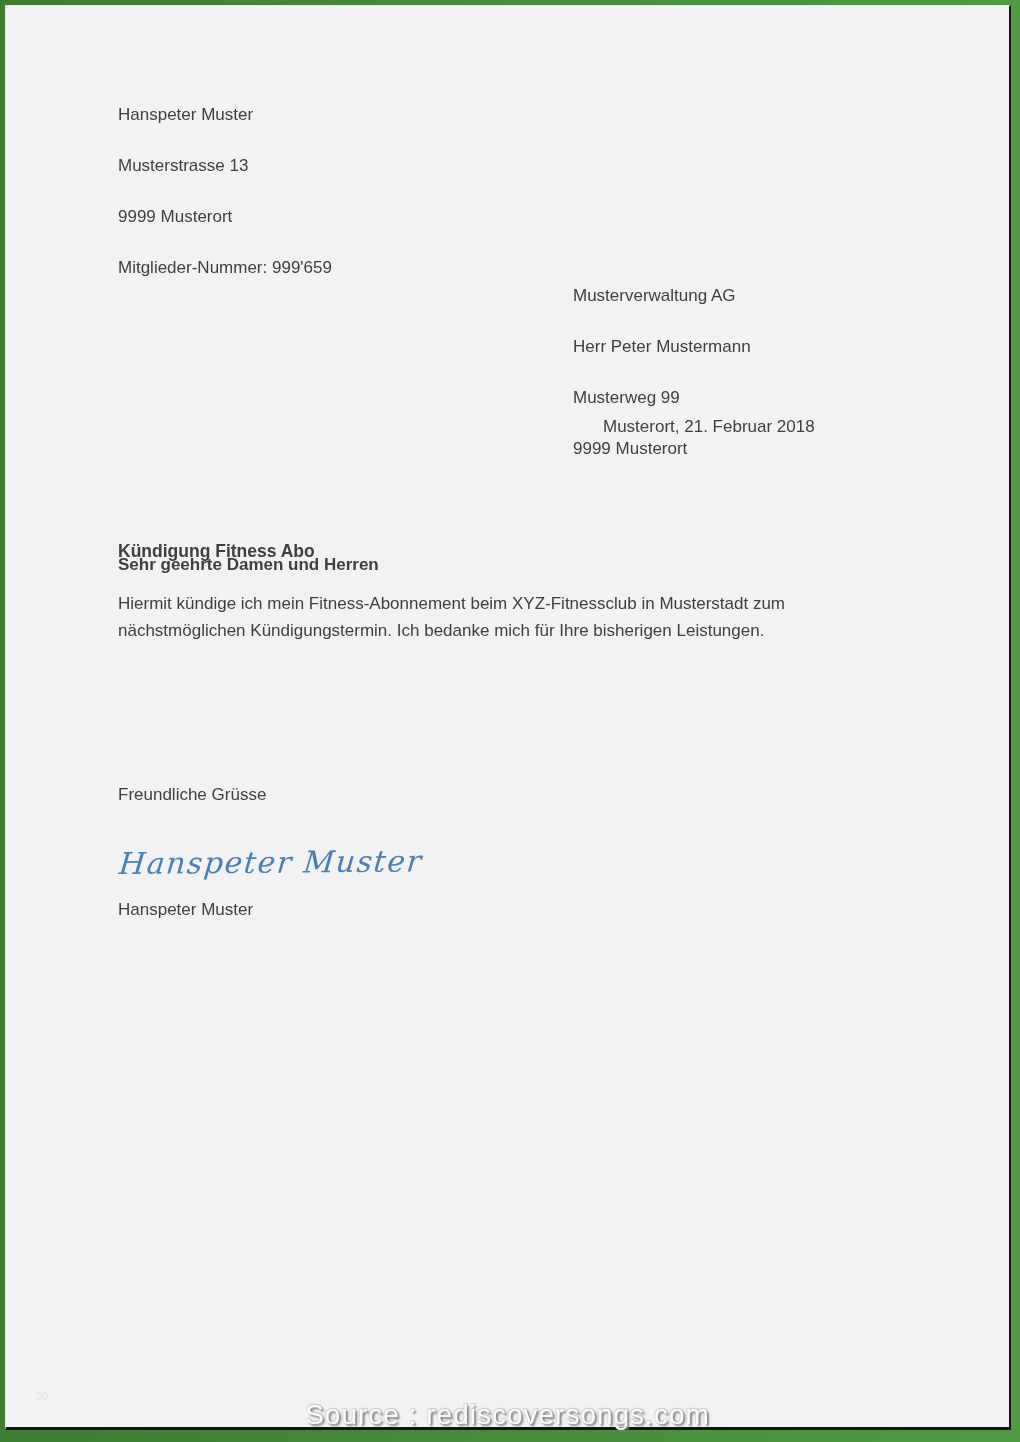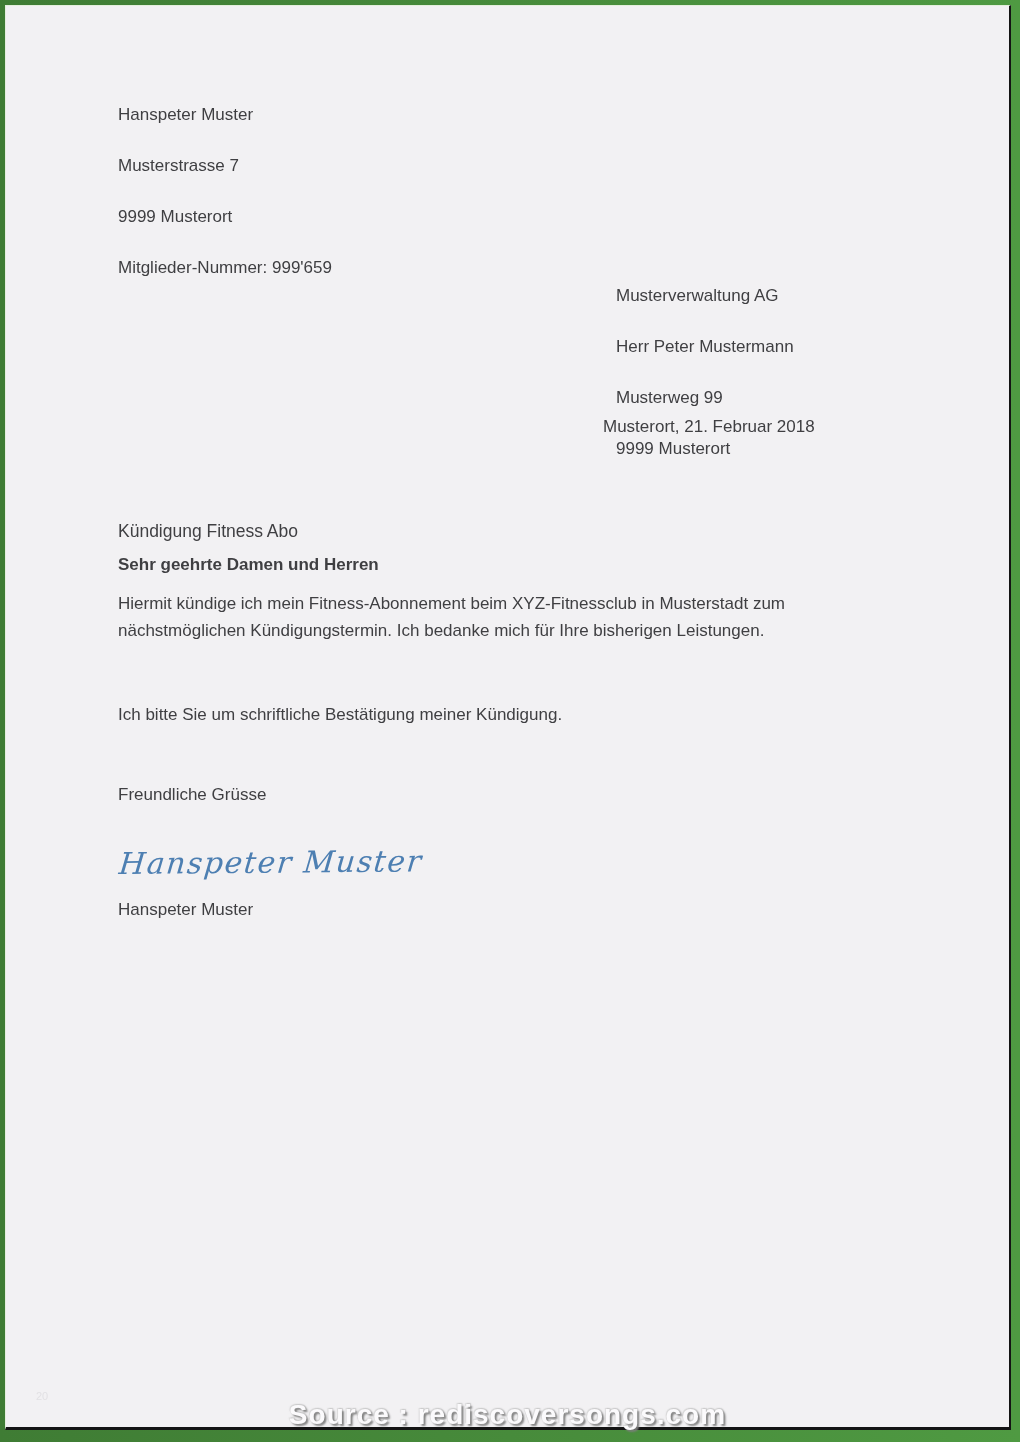--- a/index.html
+++ b/index.html
@@ -22,23 +22,23 @@
   }
   .txt{
     position:absolute;
     color:#3f3f42;
     font-size:17px;
     line-height:25.5px;
     white-space:pre-line;
   }
   .addr-line{display:block;}
   .sender{left:112px;top:70px;}
-  .recipient{left:610px;top:251px;}
+  .recipient{left:567px;top:251px;}
   .dateline{left:597px;top:408px;}
-  .subject{left:112px;top:513px;font-weight:normal;font-size:17.5px;}
+  .subject{left:112px;top:533px;font-weight:bold;font-size:17.5px;}
   .salutation{left:112px;top:546px;font-weight:bold;}
   .para1{left:112px;top:584px;width:760px;line-height:27px;}
   .para2{left:112px;top:695px;width:760px;line-height:27px;}
   .closing{left:112px;top:776px;text-align:right;}
   .signature-script{
     left:112px;top:845px;
     font-family:"DejaVu Serif",serif;
     font-style:italic;
     font-size:30px;
     letter-spacing:1.5px;
@@ -50,57 +50,56 @@
   .page-number{
     left:30px;top:1385px;
     font-size:11px;
     color:#e2e1e4;
     line-height:11px;
   }
   .source-caption{
     position:absolute;
     left:0;right:0;bottom:-4px;
     text-align:center;
-    font-weight:bold;
+    font-weight:normal;
     font-size:28px;
     letter-spacing:1px;
     color:#fbfafc;
     text-shadow:2px 2px 2px rgba(125,125,125,0.95),
                 -1px -1px 1px rgba(200,200,200,0.6),
                 1px -1px 1px rgba(170,170,170,0.5);
   }
 </style>
 </head>
 <body>
 
 <div class="page">
 
   <div class="txt sender">
     <span class="addr-line">Hanspeter Muster</span>
-    <span class="addr-line">Musterstrasse 7</span>
+    <span class="addr-line">Musterstrasse 13</span>
     <span class="addr-line">9999 Musterort</span>
     <span class="addr-line">Mitglieder-Nummer: 999'659</span>
   </div>
 
   <div class="txt recipient">
     <span class="addr-line">Musterverwaltung AG</span>
     <span class="addr-line">Herr Peter Mustermann</span>
     <span class="addr-line">Musterweg 99</span>
     <span class="addr-line">9999 Musterort</span>
   </div>
 
   <div class="txt dateline">Musterort, 21. Februar 2018</div>
 
   <div class="txt subject">Kündigung Fitness Abo</div>
 
   <div class="txt salutation">Sehr geehrte Damen und Herren</div>
 
   <div class="txt para1">Hiermit kündige ich mein Fitness-Abonnement beim XYZ-Fitnessclub in Musterstadt zum nächstmöglichen Kündigungstermin. Ich bedanke mich für Ihre bisherigen Leistungen.</div>
 
-  <div class="txt para2">Ich bitte Sie um schriftliche Bestätigung meiner Kündigung.</div>
 
   <div class="txt closing">Freundliche Grüsse</div>
 
   <div class="txt signature-script">Hanspeter Muster</div>
 
   <div class="txt signature-name">Hanspeter Muster</div>
 
   <div class="txt page-number">20</div>
 
   <div class="source-caption">Source : rediscoversongs.com</div>

